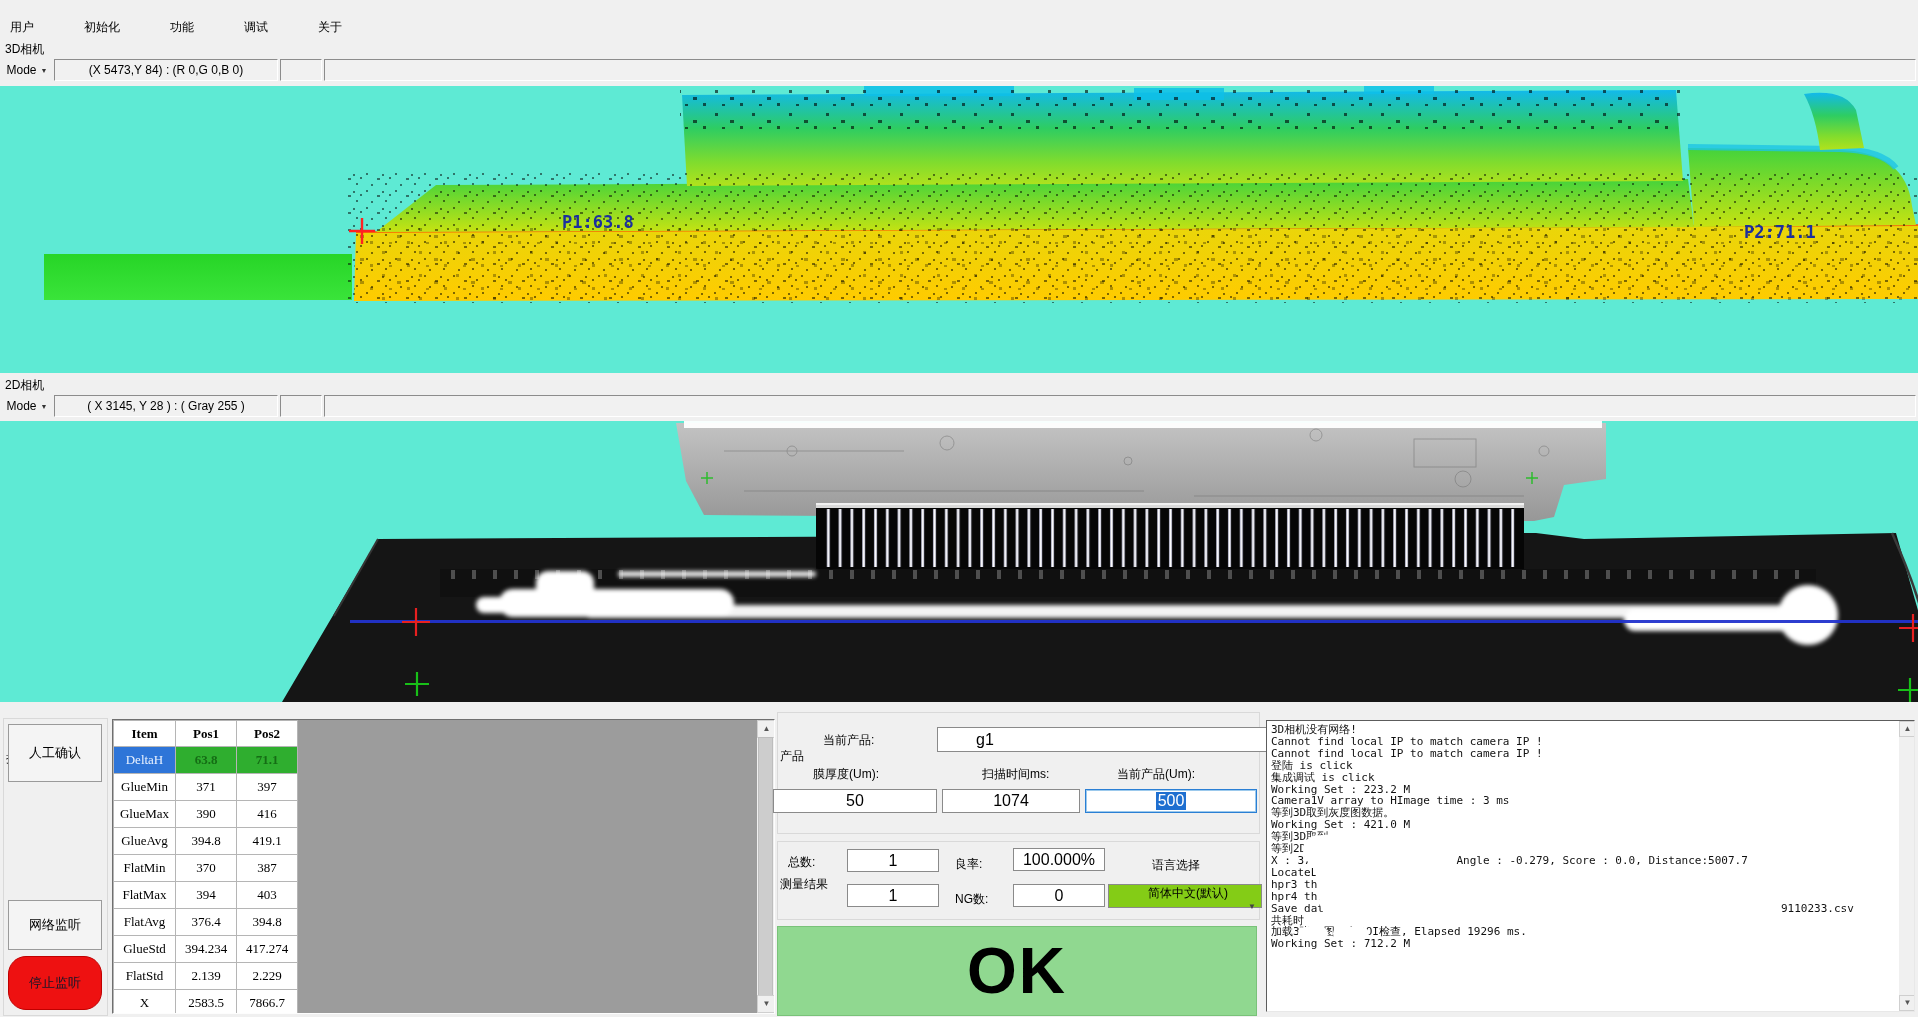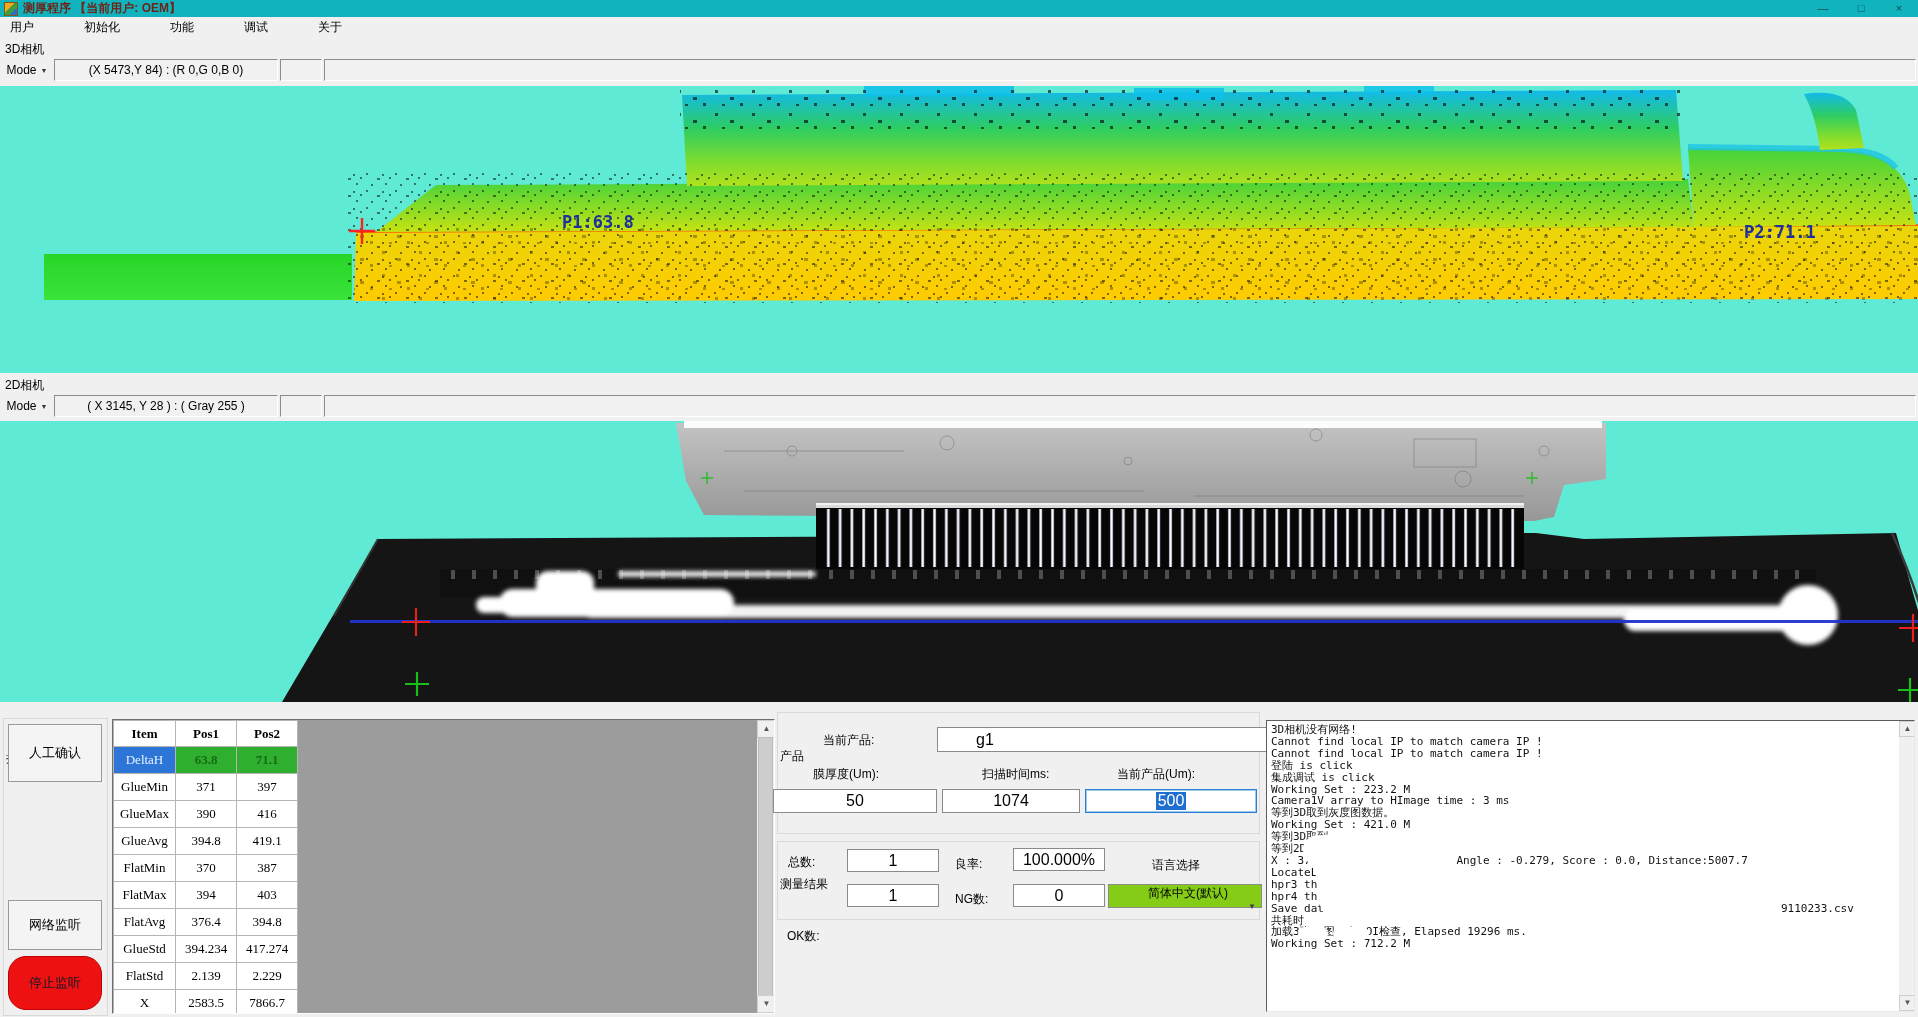--- a/index.html
+++ b/index.html
@@ -74,29 +74,20 @@
   .logline{white-space:pre;}
   .redact{position:absolute;background:#fff;border-radius:14px;}
 
   .crosslbl{font-weight:bold;}
 </style>
 </head>
 <body>
 
 <div class="app">
 
-  <div class="abs titlebar">
-    <div class="appicon"></div>
-    <div class="wtitle">测厚程序 【当前用户: OEM】</div>
-    <div class="wbtns">
-      <div class="wbtn">—</div>
-      <div class="wbtn">□</div>
-      <div class="wbtn">×</div>
-    </div>
-  </div>
 
   <div class="abs menubar">
 
   <span class="mi">用户</span>
       <span class="mi">初始化</span>
       <span class="mi">功能</span>
       <span class="mi">调试</span>
       <span class="mi">关于</span>
     </div>
 
@@ -362,20 +353,21 @@
   <div class="lbl" style="left:1152px;top:857px;">语言选择</div>
   <div class="lbl" style="left:787px;top:890px;margin-top:38px;">OK数:</div>
   <div class="fieldbox" style="left:847px;top:884px;width:90px;height:21px;">1</div>
   <div class="lbl" style="left:955px;top:891px;">NG数:</div>
   <div class="fieldbox" style="left:1013px;top:884px;width:90px;height:21px;">0</div>
   <div class="combo" style="left:1108px;top:884px;width:146px;height:22px;">
     <span>简体中文(默认)</span>
     <span class="chev">▼</span>
   </div>
 
+  <div class="okbox" style="left:777px;top:926px;width:478px;height:88px;">OK</div>
 
   <div class="abs grouplabel" style="left:1266px;top:704px;">信息</div>
   <div class="logbox">
     <div class="loglines">
 
     <div class="logline">3D相机没有网络!</div>
         <div class="logline">Cannot find local IP to match camera IP !</div>
         <div class="logline">Cannot find local IP to match camera IP !</div>
         <div class="logline">登陆 is click</div>
         <div class="logline">集成调试 is click</div>

